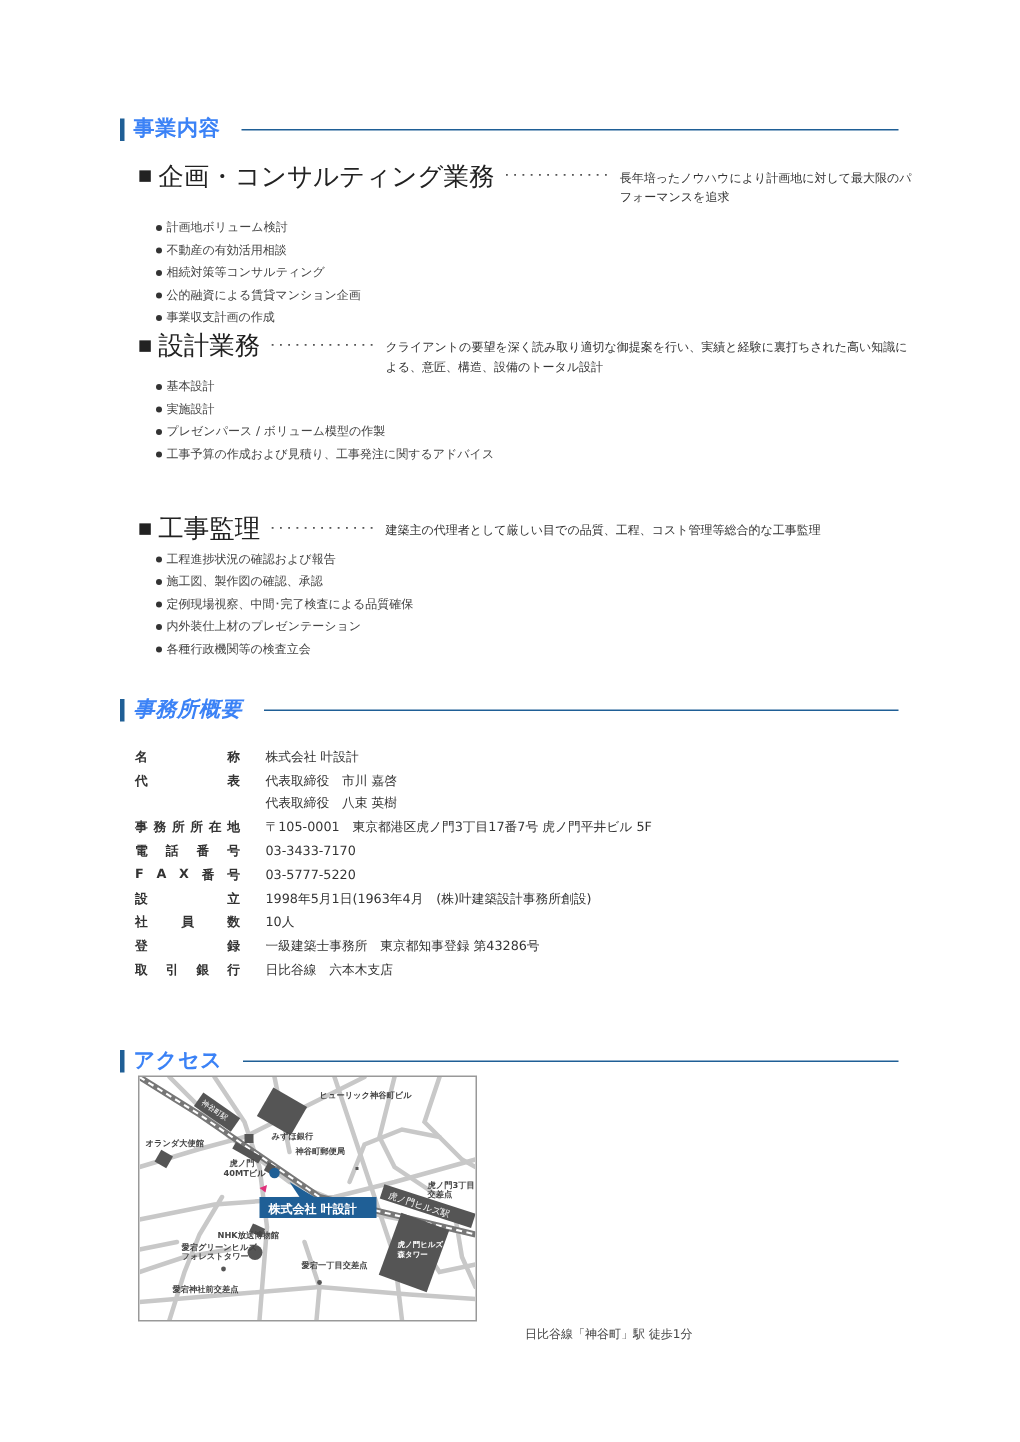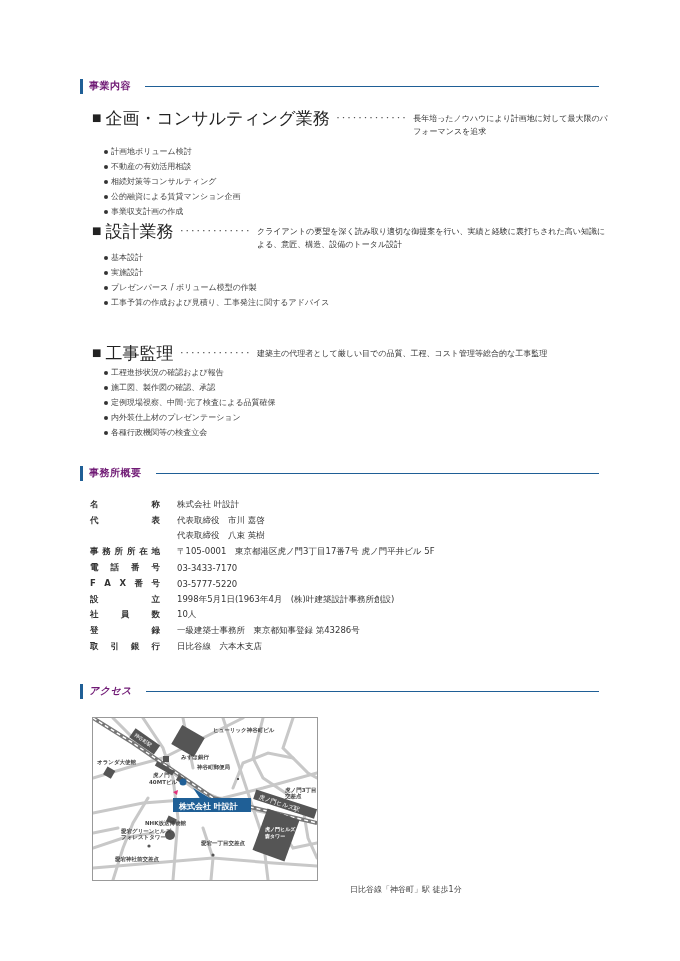--- a/index.html
+++ b/index.html
@@ -9,21 +9,21 @@
     color: #333333;
   }
   .section-head {
     position: absolute; left: 80px; width: 519px; height: 20px;
     display: flex; align-items: center;
   }
   .section-head .bar {
     width: 3px; height: 15px; background: #1f5f96; margin-right: 6px; flex: 0 0 auto;
   }
   .section-head .title {
-    font-size: 10px; font-weight: bold; color: #701a75; letter-spacing: 0.5px;
+    font-size: 14px; font-weight: bold; color: #3b82f6; letter-spacing: 0.5px;
     white-space: nowrap;
   }
   .section-head .rule {
     flex: 1 1 auto; height: 1px; background: #1f5f96; margin-left: 14px;
   }
 
   .svc { position: absolute; left: 92px; font-size: 11px; }
   .svc-head { display: flex; align-items: flex-start; white-space: nowrap; }
   .svc-square { font-size: 10px; color: #222; margin-right: 4px; line-height: 16px; }
   .svc-name { font-size: 17px; font-weight: normal; color: #222; line-height: 16px; }
@@ -141,21 +141,21 @@
         <span class="dot"></span>
         <span>内外装仕上材のプレゼンテーション</span>
       </li>
     <li>
         <span class="dot"></span>
         <span>各種行政機関等の検査立会</span>
       </li>
   </ul>
 </div>
 
-<div class="section-head" style="top:463px;">
+<div class="section-head" style="top:463px;font-style:italic;">
   <span class="bar"></span>
   <span class="title">事務所概要</span>
   <span class="rule"></span>
 </div>
 
 <div class="profile" id="profile-table">
     <div class="row">
       <div class="label">
         <span>名</span>
         <span>称</span>
@@ -229,21 +229,21 @@
       <div class="label">
         <span>取</span>
         <span>引</span>
         <span>銀</span>
         <span>行</span>
       </div>
       <div class="value">日比谷線　六本木支店</div>
     </div>
   </div>
 
-<div class="section-head" style="top:681px;font-style:italic;">
+<div class="section-head" style="top:697px;">
   <span class="bar"></span>
   <span class="title">アクセス</span>
   <span class="rule"></span>
 </div>
 
 <div class="map">
   <svg width="224" height="162" viewBox="0 0 224 162" xmlns="http://www.w3.org/2000/svg">
     <g stroke="#c8c8c8" stroke-width="3" fill="none" stroke-linecap="round">
       <path d="M0,60 L40,48 L70,40 L110,20 L150,0"></path>
       <path d="M0,95 L50,85 L90,82 L130,80 L170,70 L224,55"></path>

